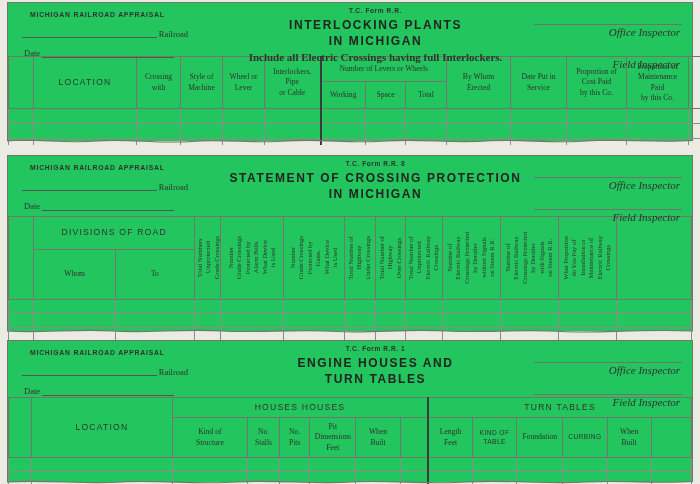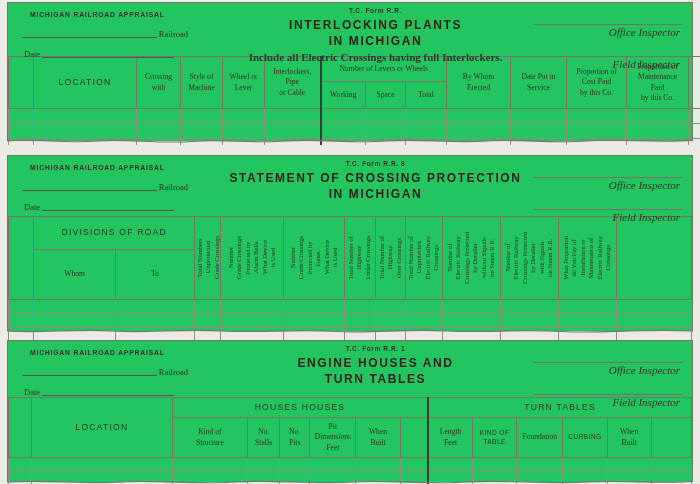--- a/index.html
+++ b/index.html
@@ -30,21 +30,21 @@
   .left-block { width: 195px; padding-top: 3px; flex: none; }
   .org {
     font-family: "Liberation Sans", sans-serif;
     font-size: 6.8px; font-weight: bold; letter-spacing: 0.8px;
     margin: 2px 0 0 8px; white-space: nowrap;
   }
   .fill-line { display: flex; align-items: flex-end; margin-top: 11px; font-size: 8.5px; }
   .fill-line .line { flex: 1; border-bottom: 1px solid #55554e; height: 9px; }
   .fill-line .lbl { padding: 0 2px; line-height: 1; }
   .fill-line.railroad { width: 168px; }
-  .fill-line.date { width: 152px; }
+  .fill-line.date { width: 152px; align-items: center; }
 
   .center-block { flex: 1; text-align: center; padding-top: 1px; }
   .form-no {
     font-family: "Liberation Sans", sans-serif;
     font-weight: bold; font-size: 6.5px; letter-spacing: 0.6px;
   }
   .title {
     font-family: "Liberation Sans", sans-serif;
     font-weight: bold; font-size: 12px; letter-spacing: 1.6px;
     line-height: 1.35; white-space: pre-line; margin-top: 3px; color: #23231f;

